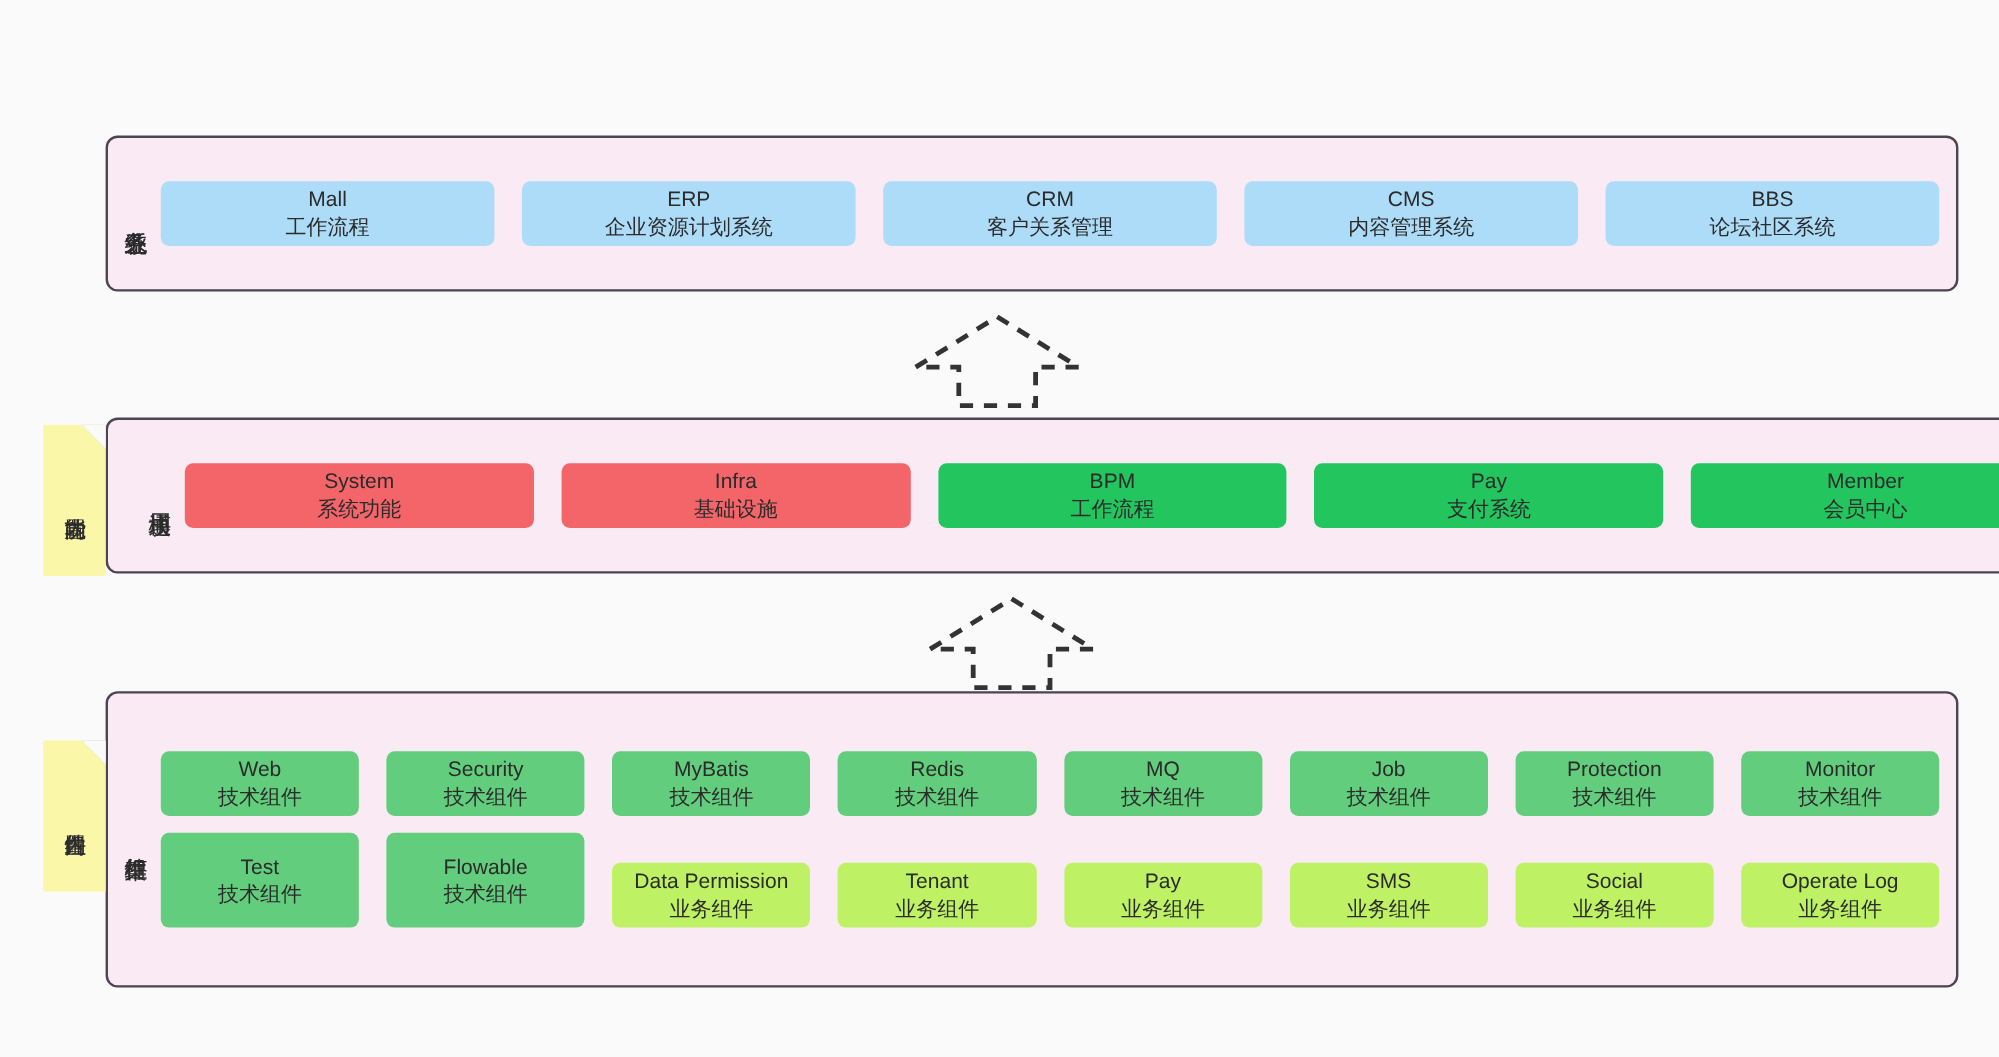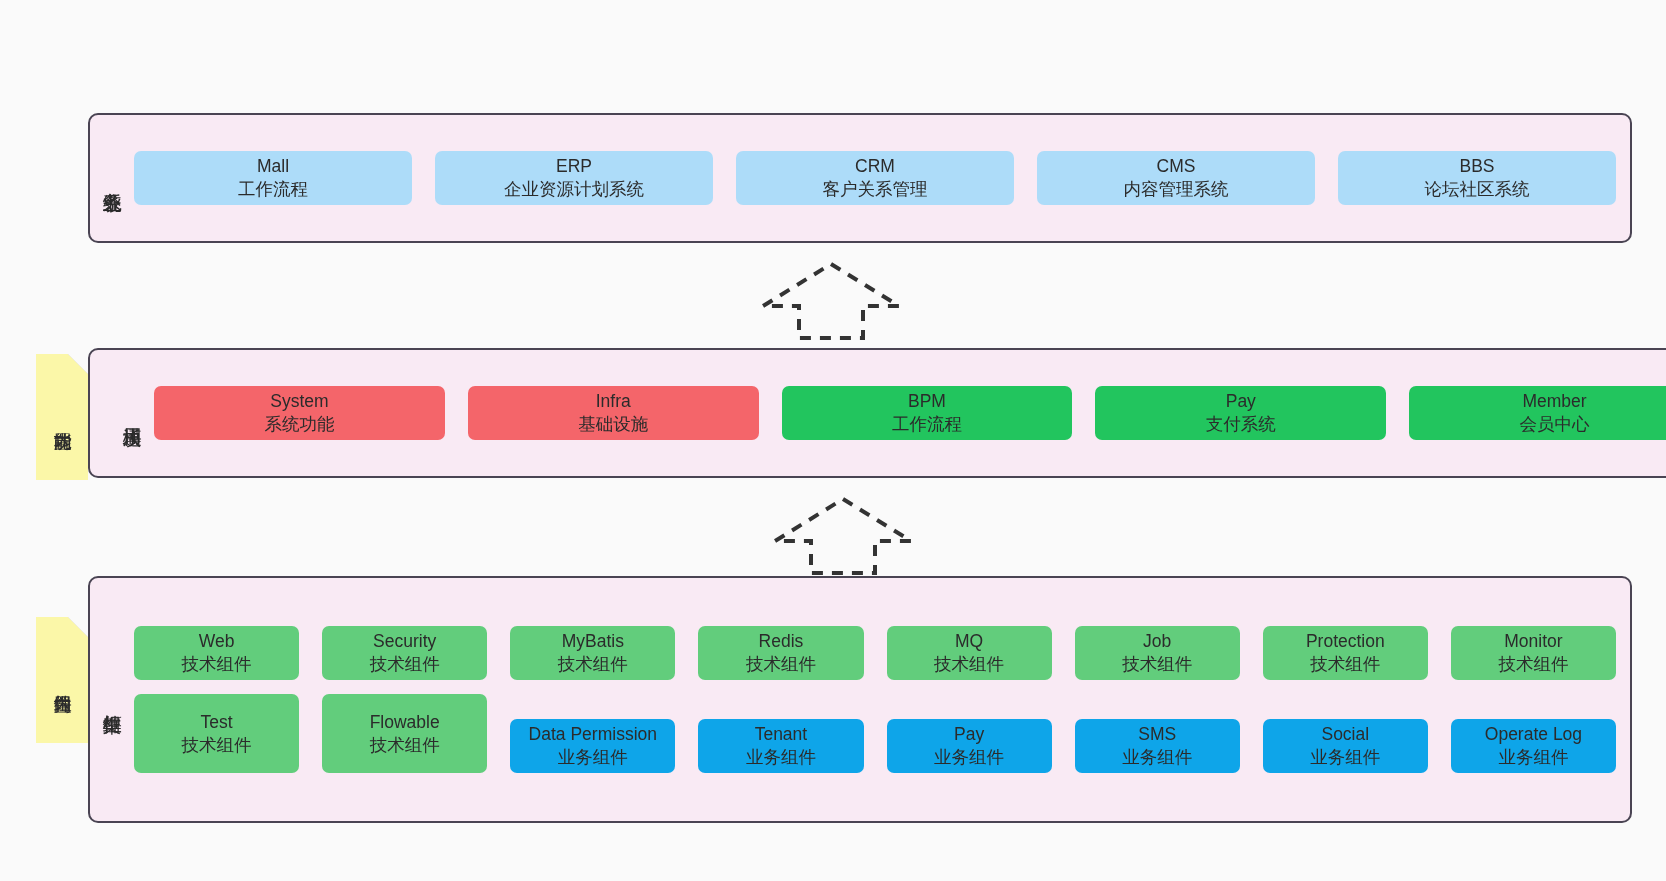--- a/index.html
+++ b/index.html
@@ -85,21 +85,21 @@
     padding: 4px 6px;
     min-width: 0;
   }
   .box .t1 { white-space: normal; }
   .box .t2 { white-space: nowrap; }
 
   .box-blue      { background: #addcf9; }
   .box-red       { background: #f4656a; }
   .box-pink      { background: #22c55e; }
   .box-green     { background: #62cd7c; }
-  .box-lightgreen{ background: #0ea5e9; margin-top: 25px; }
+  .box-lightgreen{ background: #bef264; margin-top: 25px; }
 
   
   .note {
     position: absolute;
     width: 52px;
     background: #fbf7a8;
     color: #2b2b2b;
     font-size: 18px;
     line-height: 1.2;
     display: flex;

